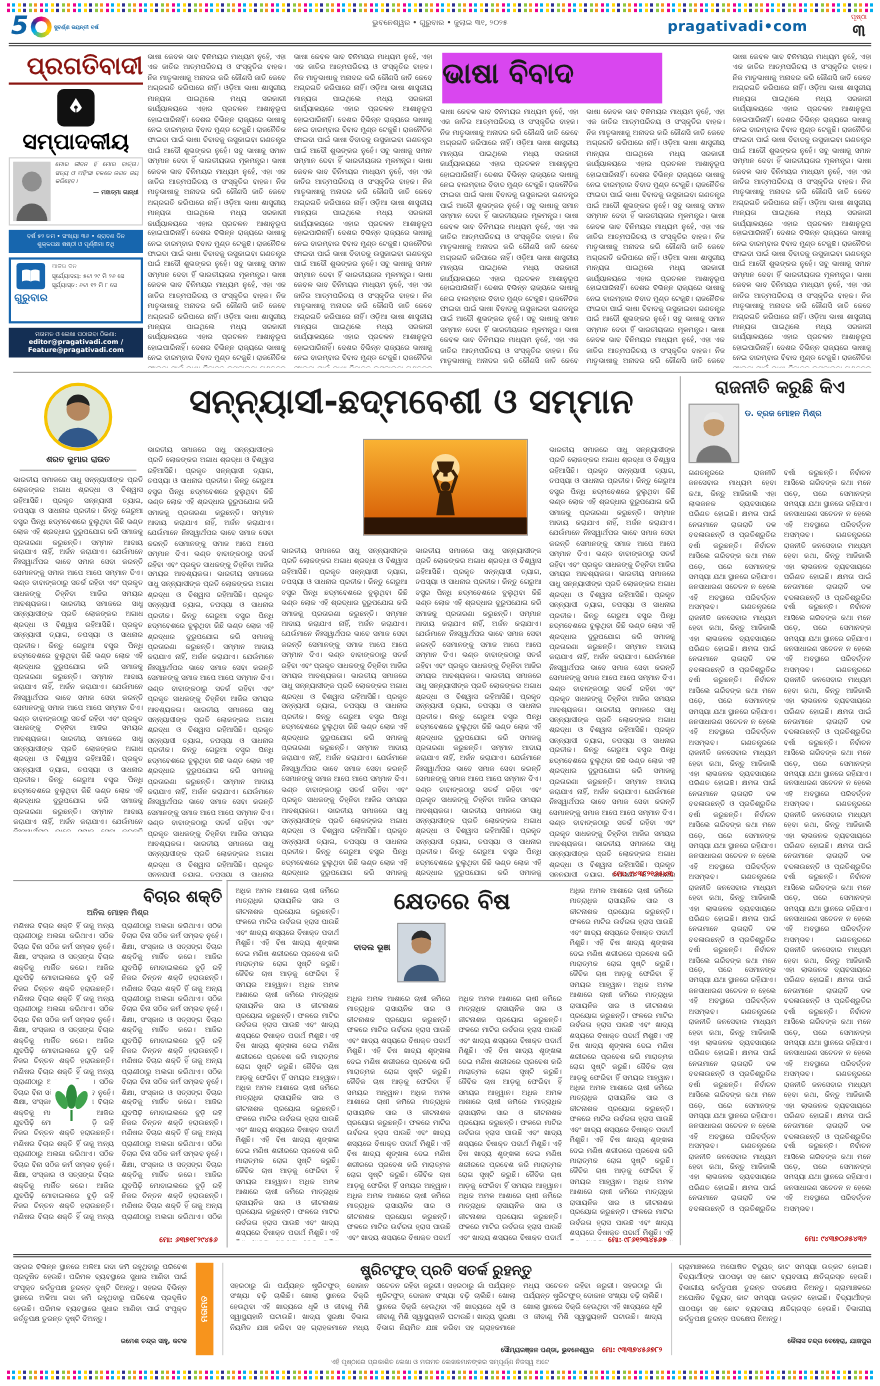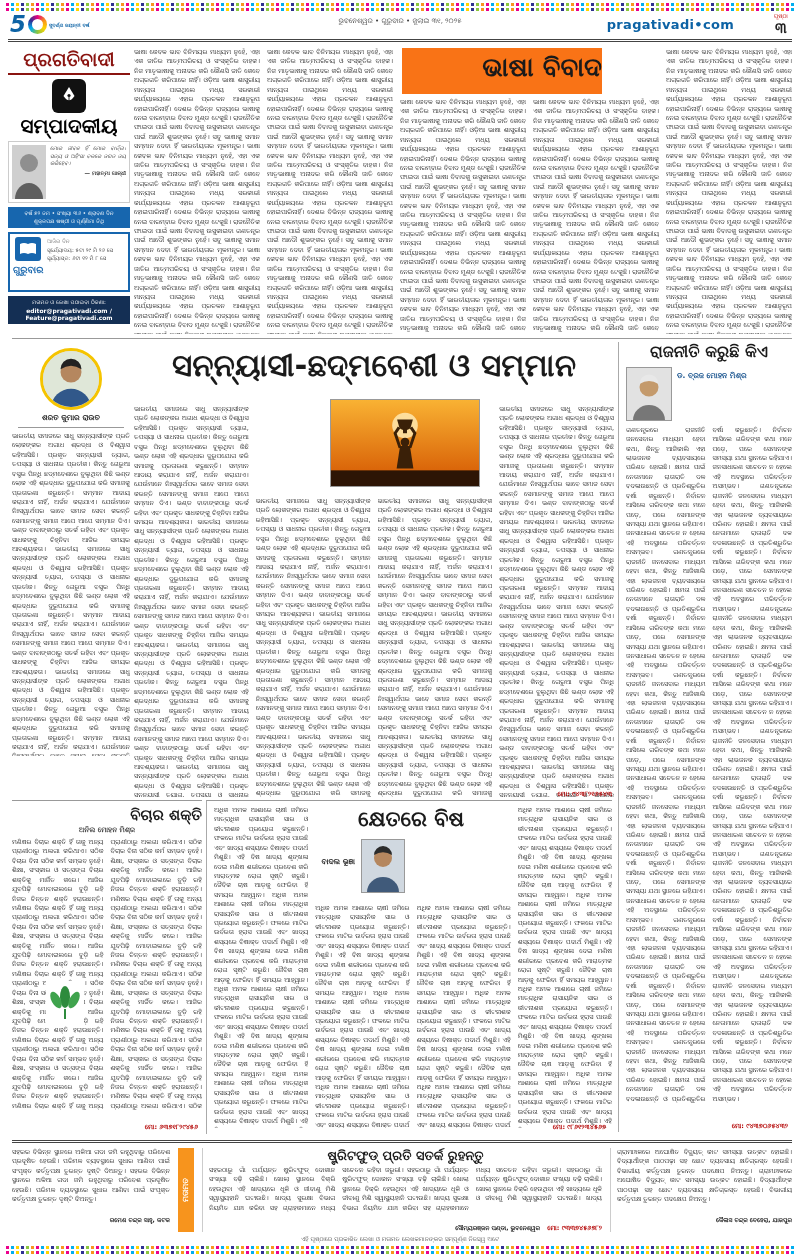--- a/index.html
+++ b/index.html
@@ -30,21 +30,21 @@
   .pageno { position:absolute; right:4px; top:0; text-align:center; line-height:1.1; }
   .pageno .lbl { font-size:6px; color:#c00000; display:block; }
   .pageno .num { font-size:15px; font-weight:bold; color:#222; display:block; }
 
   
   .btxt { font-size:6.5px; line-height:1.45; text-align:justify; color:#222; overflow:hidden; }
   .phone { font-size:6.5px; font-weight:bold; color:#b30000; }
 
   
   .masthead { position:absolute; left:8px; top:48px; width:122px; height:284px; }
-  .mast-title { font-size:19px; font-weight:bold; color:#8a1410; text-align:center; border-bottom:2px solid #8a1410; padding-bottom:2px; }
+  .mast-title { font-size:22px; font-weight:bold; color:#8a1410; text-align:right; border-bottom:2px solid #8a1410; padding-bottom:2px; }
   .nib-badge { width:34px; height:34px; background:#111; border-radius:6px; margin:4px auto 2px auto; display:flex; align-items:center; justify-content:center; }
   .section-title { font-size:20px; font-weight:bold; color:#000; text-align:center; line-height:1.1; }
   .gandhi { display:flex; gap:4px; margin-top:4px; border:1px solid #ccc; padding:3px; height:62px; }
   .gandhi-photo { width:34px; height:100%; flex:none; background:#cfcfcf; overflow:hidden; }
   .gq { font-size:5.5px; font-style:italic; line-height:1.4; color:#333; text-align:justify; overflow:hidden; }
   .gq-author { display:block; text-align:right; font-weight:bold; font-style:normal; margin-top:2px; }
   .vol-bar { margin-top:4px; background:#1766ae; color:#fff; font-size:5.5px; text-align:center; padding:3px 2px; line-height:1.4; }
   .cal-box { margin-top:4px; border:2px solid #1766ae; padding:3px; height:60px; display:flex; gap:4px; }
   .cal-left { width:30px; flex:none; text-align:left; }
   .book-ic { width:26px; height:24px; background:#1766ae; border-radius:3px; display:flex; align-items:center; justify-content:center; margin:0 auto; }
@@ -53,22 +53,22 @@
   .cal-label { font-size:5.5px; color:#777; }
   .contact-bar { margin-top:4px; background:#142f54; color:#fff; text-align:center; padding:3px 2px; }
   .contact-bar .l1 { font-size:5.5px; display:block; }
   .contact-bar .l2 { font-size:6px; font-weight:bold; display:block; color:#fff; text-decoration:none; margin-top:1px; }
 
   
   .art-bhasha { position:absolute; left:134px; top:48px; width:658px; height:286px; }
   .bhasha-cols { display:flex; gap:7px; height:100%; }
   .bhasha-cols .col { flex:1; height:100%; }
   .bhasha-cols .pad { padding-top:50px; }
-  .bhasha-head { position:absolute; left:268px; top:0; width:200px; height:46px; background:#f97316; z-index:2;
-    font-size:26px; font-weight:bold; text-align:right; line-height:1.5; }
+  .bhasha-head { position:absolute; left:268px; top:0; width:200px; height:46px; background:#d946ef; z-index:2;
+    font-size:26px; font-weight:bold; text-align:left; line-height:1.5; }
 
   .rule-1 { position:absolute; left:12px; right:8px; top:338px; border-top:1px solid #999; }
 
   
   .art-main { position:absolute; left:12px; top:342px; width:602px; height:456px; }
   .main-head { position:absolute; left:126px; top:2px; width:472px; font-size:31px; font-weight:bold; text-align:center; line-height:1.4; }
   .author-blk { position:absolute; left:0; top:6px; width:118px; text-align:center; }
   .avatar-ring { width:62px; height:62px; border-radius:50%; border:3px solid #f5c400; margin:0 auto; overflow:hidden; background:#e8e0d2; }
   .author-name { font-size:7.5px; font-weight:bold; margin-top:3px; }
   .author-rule { border-top:1px solid #999; margin:4px 6px; }

